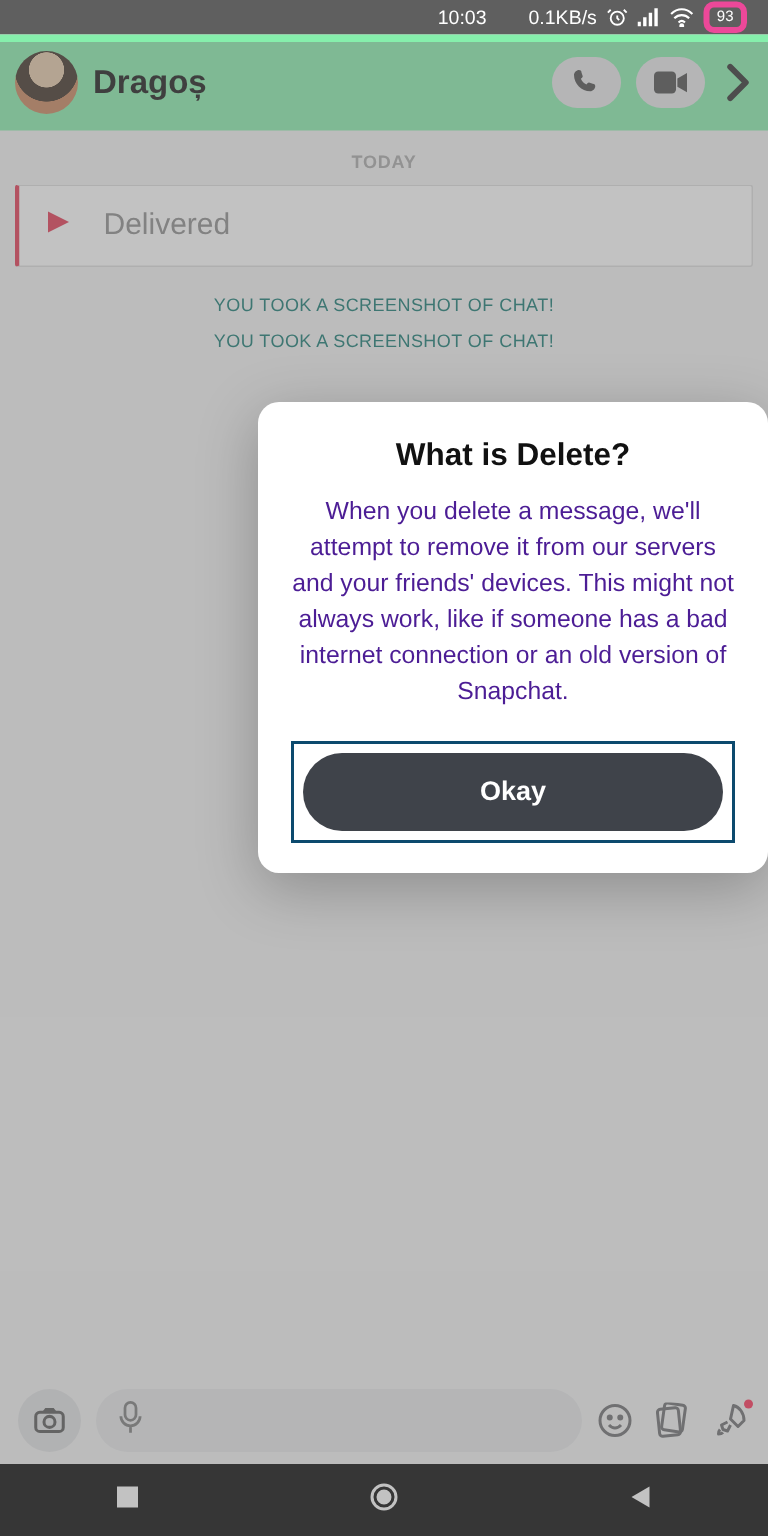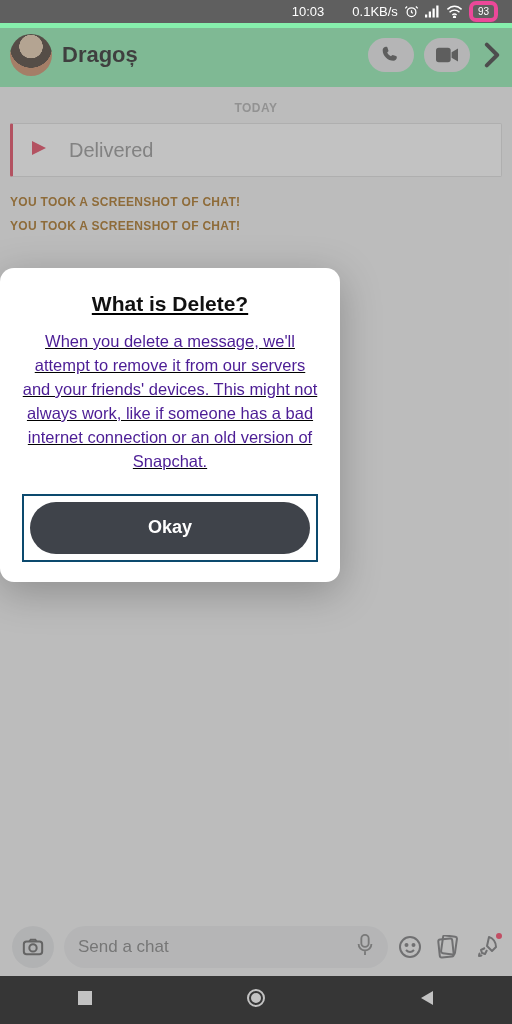--- a/index.html
+++ b/index.html
@@ -41,21 +41,21 @@
   
   .chat-body { padding: 8px 10px 0 10px; }
   .date-sep { text-align: center; font-size: 12px; letter-spacing: .5px; color: #a8a8a8; margin: 6px 0 8px; font-weight:600;}
   .me-label { color: #e3344f; font-weight: 800; font-size: 13px; margin: 2px 0 4px 2px; }
   .msg-row {
     border: 1px solid #dcdcdc; border-left: 3px solid #e3344f; border-radius: 2px;
     background: #fff; padding: 14px 16px; display: flex; align-items: center; gap: 20px;
   }
   .sent-arrow { color: #e3344f; }
   .msg-status { font-size: 20px; color: #8a8a8a; font-weight: 500; }
-  .sys-msg { text-align: left; color: #a16207; font-weight: 700; font-size: 12px; letter-spacing:.3px; margin-top: 18px;}
+  .sys-msg { text-align: center; color: #0f766e; font-weight: 400; font-size: 12px; letter-spacing:.3px; margin-top: 18px;}
   .sys-msg + .sys-msg { margin-top: 10px; }
 
   
   .composer {
     position: absolute; left: 0; right: 0; bottom: 48px; height: 58px;
     display: flex; align-items: center; gap: 10px; padding: 0 12px;
     background: #f5f5f5;
   }
   .cam-btn {
     width: 42px; height: 42px; border-radius: 50%; background: #e1e2e4;
@@ -76,21 +76,21 @@
 
   
   .navbar {
     position:absolute; left:0; right:0; bottom:0; height:48px; background:#000;
     display:flex; align-items:center; justify-content:space-around; color:#fff;
   }
 
   
   .scrim {
     position:absolute; inset:28px 0 0 0; background:rgba(120,120,120,.45);
-    display:flex; align-items:flex-start; justify-content:flex-start; padding-top: 240px; text-decoration: underline;
+    display:flex; align-items:flex-start; justify-content:flex-end; padding-top: 240px;
   }
   .dialog {
     width: 340px; background:#fff; border-radius: 14px; padding: 24px 22px 20px;
     box-shadow: 0 10px 40px rgba(0,0,0,.25);
     text-align:center;
   }
   .dialog h2 { font-size: 21px; font-weight:800; color:#111; margin-bottom: 14px;}
   .dialog p { font-size: 16.5px; line-height: 1.45; color:#4c1d95; font-weight:500; margin-bottom: 20px;}
   .ok-wrap { border: 2px solid #0c4a6e; padding: 6px; display:inline-block; }
   .ok-btn {
@@ -169,21 +169,20 @@
 
 <div class="composer">
   <div class="cam-btn">
     <svg width="22" height="22" viewBox="0 0 24 24" fill="none" stroke="#555" stroke-width="2.2">
         <rect x="2" y="6" width="20" height="14" rx="3"></rect>
         <circle cx="12" cy="13" r="4"></circle>
         <path d="M8 6l1.5-2h5L16 6"></path>
       </svg>
   </div>
   <div class="input-wrap">
-    <input placeholder="Send a chat" style="">
     <span>
       <svg width="18" height="22" viewBox="0 0 18 24" fill="none" stroke="#7a7a7a" stroke-width="2">
           <rect x="5" y="1" width="8" height="13" rx="4"></rect>
           <path d="M2 11a7 7 0 0 0 14 0M9 18v5"></path>
         </svg>
     </span>
   </div>
   <div class="trail-icons">
     <span class="icon-slot">
       <svg width="24" height="24" viewBox="0 0 24 24" fill="none" stroke="#6a6b6d" stroke-width="2">

